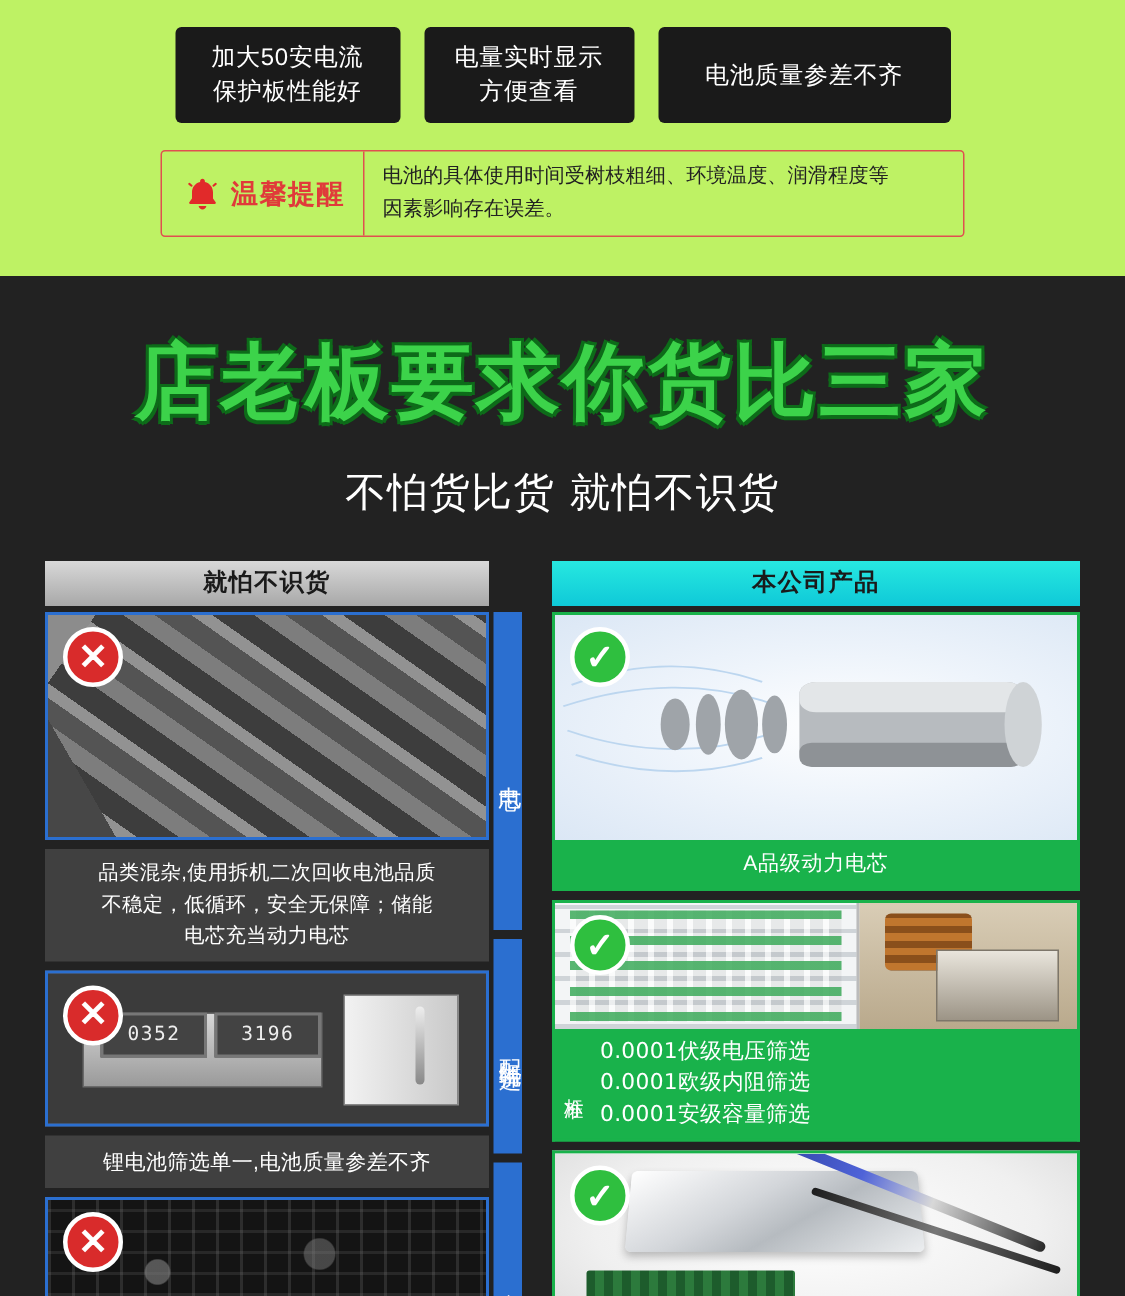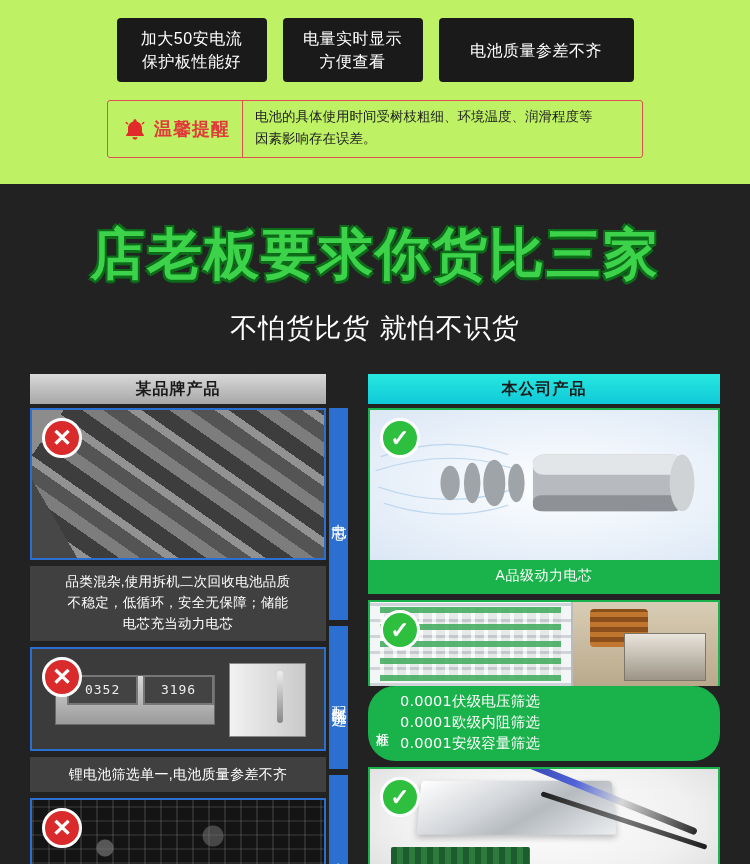--- a/index.html
+++ b/index.html
@@ -333,21 +333,20 @@
     position: absolute; right: 8%; bottom: 6%;
     width: 55%; height: 55%;
     background: linear-gradient(to bottom, #e9e5dc, #9c9486);
     border: 1px solid #7d766a;
   }
   .std-bar {
     background: #19b24b;
     display: flex;
     align-items: stretch;
     color: #ffffff;
-    border-radius: 27px;
   }
   .std-label {
     writing-mode: vertical-rl;
     text-orientation: upright;
     font-size: 13px;
     letter-spacing: 1px;
     padding: 3px 3px;
     display: flex;
     align-items: center;
     justify-content: center;
@@ -441,21 +440,21 @@
 </div>
 
 <div class="dark-section">
 
   <div class="headline">店老板要求你货比三家</div>
   <div class="subhead">不怕货比货 就怕不识货</div>
 
   <div class="compare">
 
     <div class="col-left">
-      <div class="hdr hdr-left">某品牌产品</div>
+      <div class="hdr hdr-left">就怕不识货</div>
 
       <div class="rowgroup">
         <div class="cell-left" style="height:152px;">
           <div class="mark mark-x">✕</div>
           <div class="photo">
             <div class="ph-cells"></div>
           </div>
         </div>
         <div class="caption-left" style="margin-bottom:6px;">
           <div>品类混杂,使用拆机二次回收电池品质</div>

